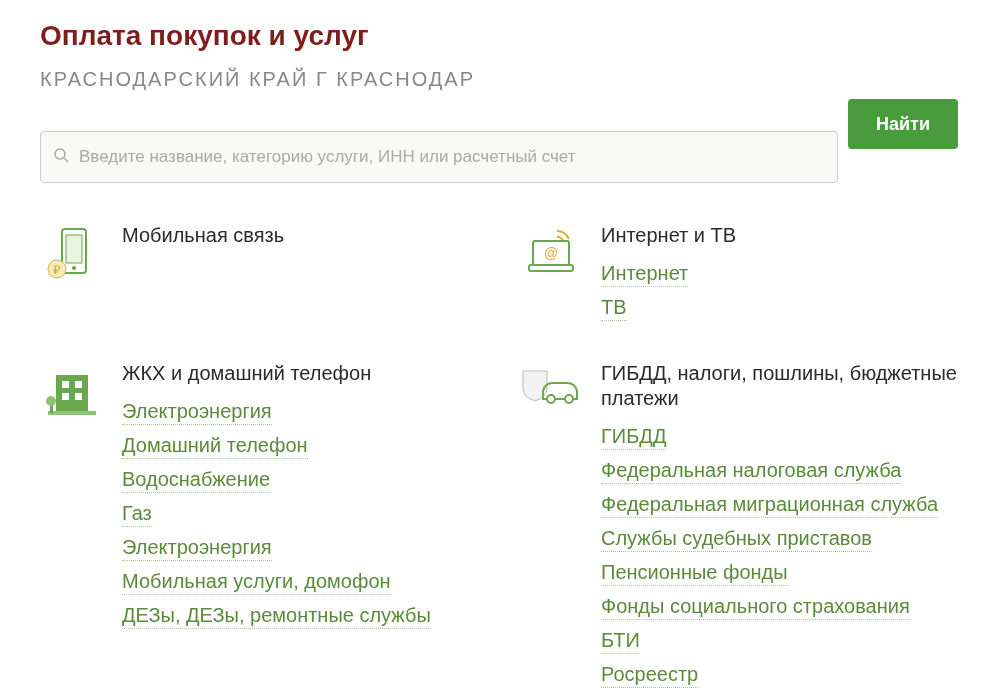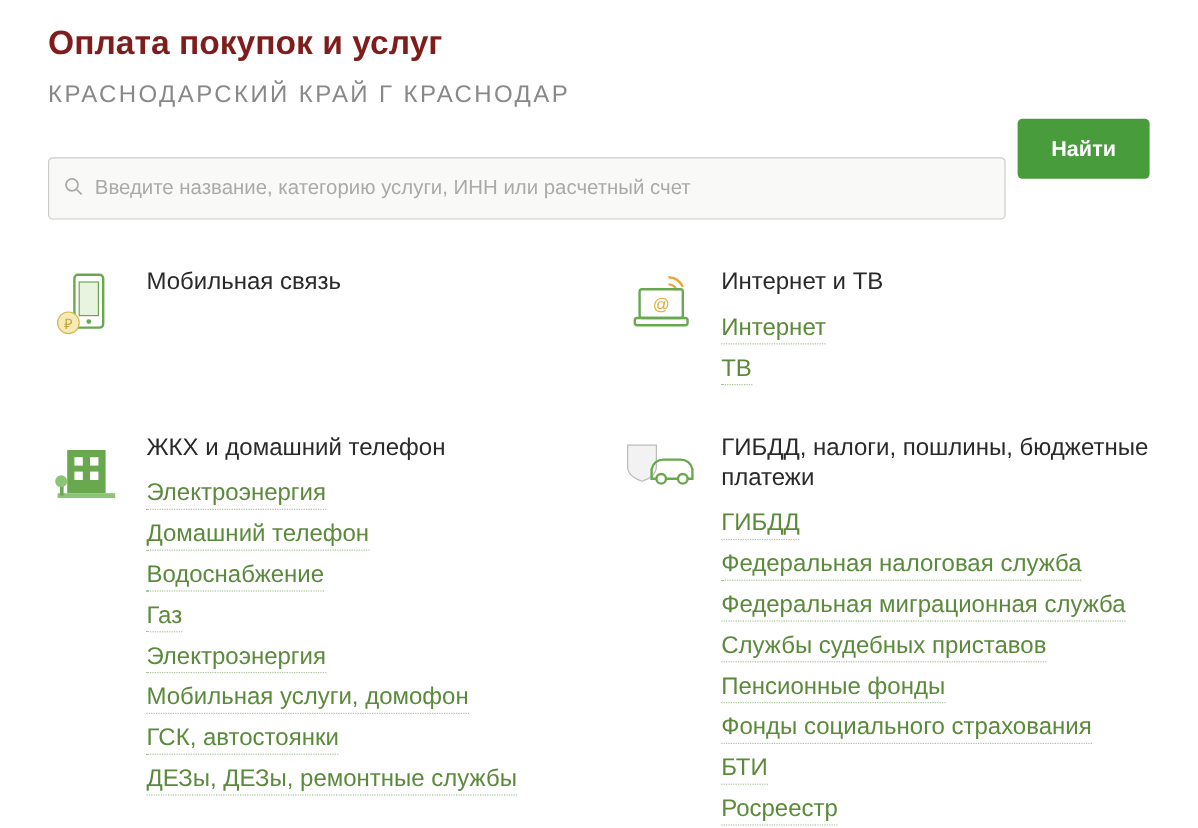--- a/index.html
+++ b/index.html
@@ -177,21 +177,20 @@
     </div>
     <div class="cat-body">
       <div class="cat-title">ЖКХ и домашний телефон</div>
       <div class="cat-links">
         <a class="cat-link">Электроэнергия</a>
         <a class="cat-link">Домашний телефон</a>
         <a class="cat-link">Водоснабжение</a>
         <a class="cat-link">Газ</a>
         <a class="cat-link">Электроэнергия</a>
         <a class="cat-link">Мобильная услуги, домофон</a>
-        <a class="cat-link">ГСК, автостоянки</a>
         <a class="cat-link">ДЕЗы, ДЕЗы, ремонтные службы</a>
       </div>
     </div>
   </div>
 
   <div class="category">
     <div class="cat-icon">
       <svg viewBox="0 0 64 64">
         <path d="M 10 10 L 22 10 L 22 28 Q 22 36 10 40 Q -2 36 -2 28 L -2 10 Z" transform="translate(6,0)" fill="#f2f2f2" stroke="#bbb" stroke-width="1"></path>
         <path d="M 24 30 Q 26 22 34 22 L 48 22 Q 56 22 58 30 L 58 38 L 24 38 Z" fill="none" stroke="#6aa84f" stroke-width="2"></path>

